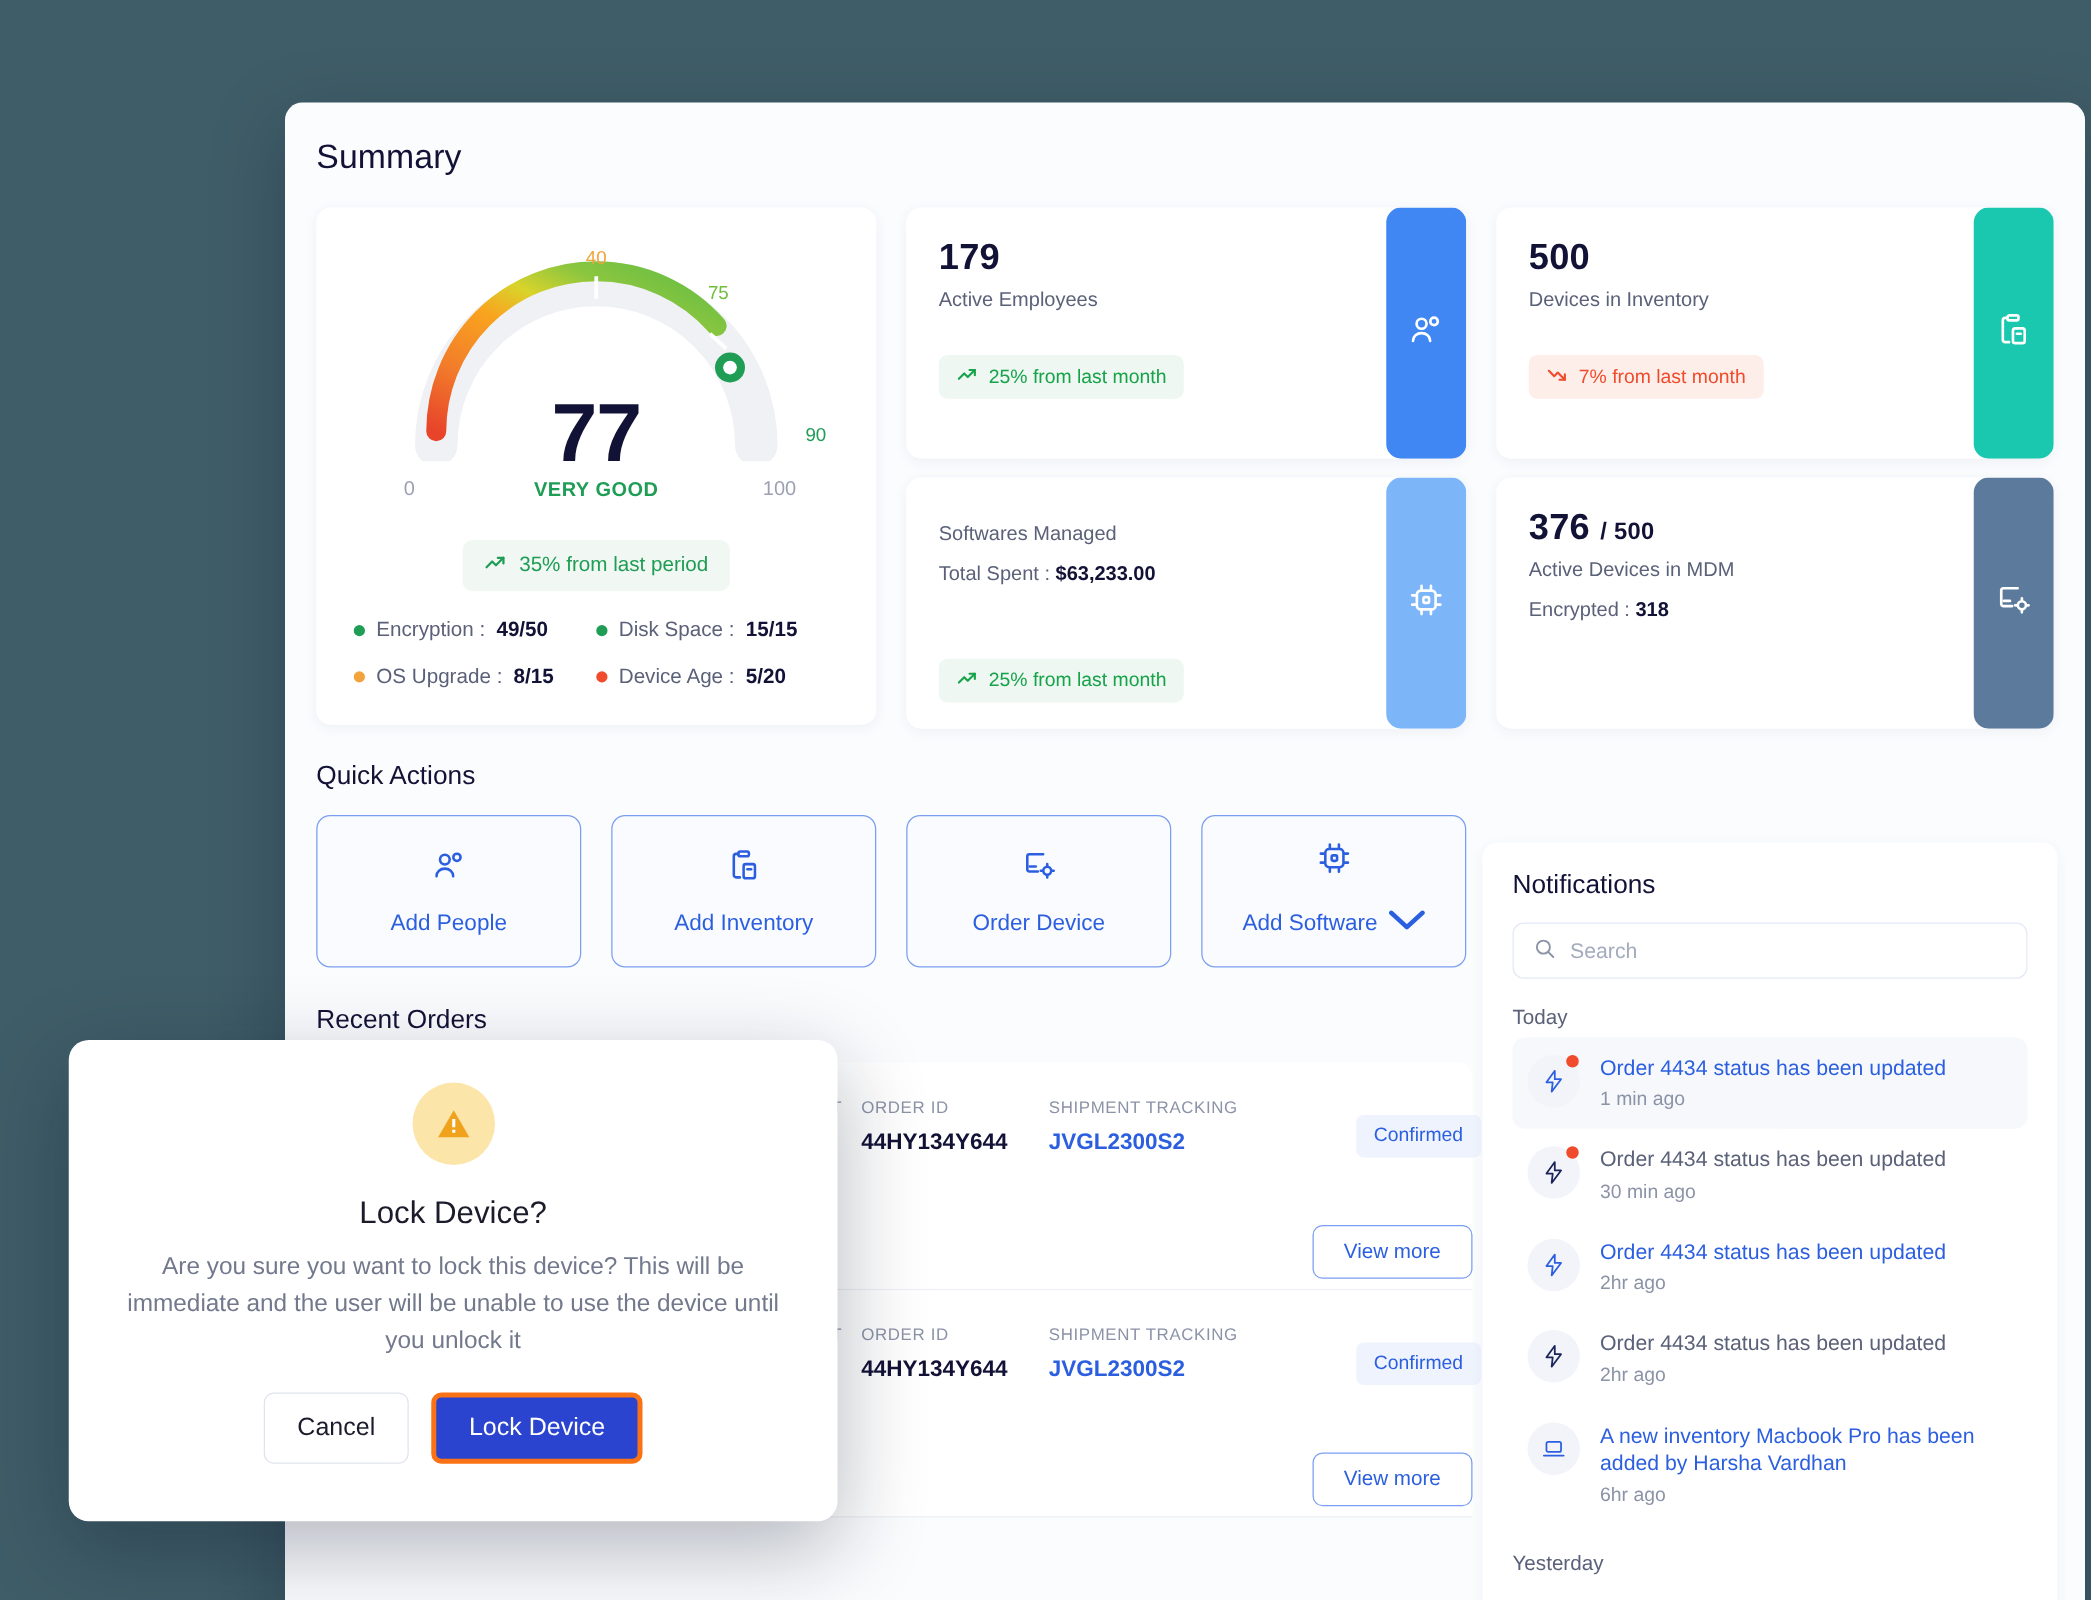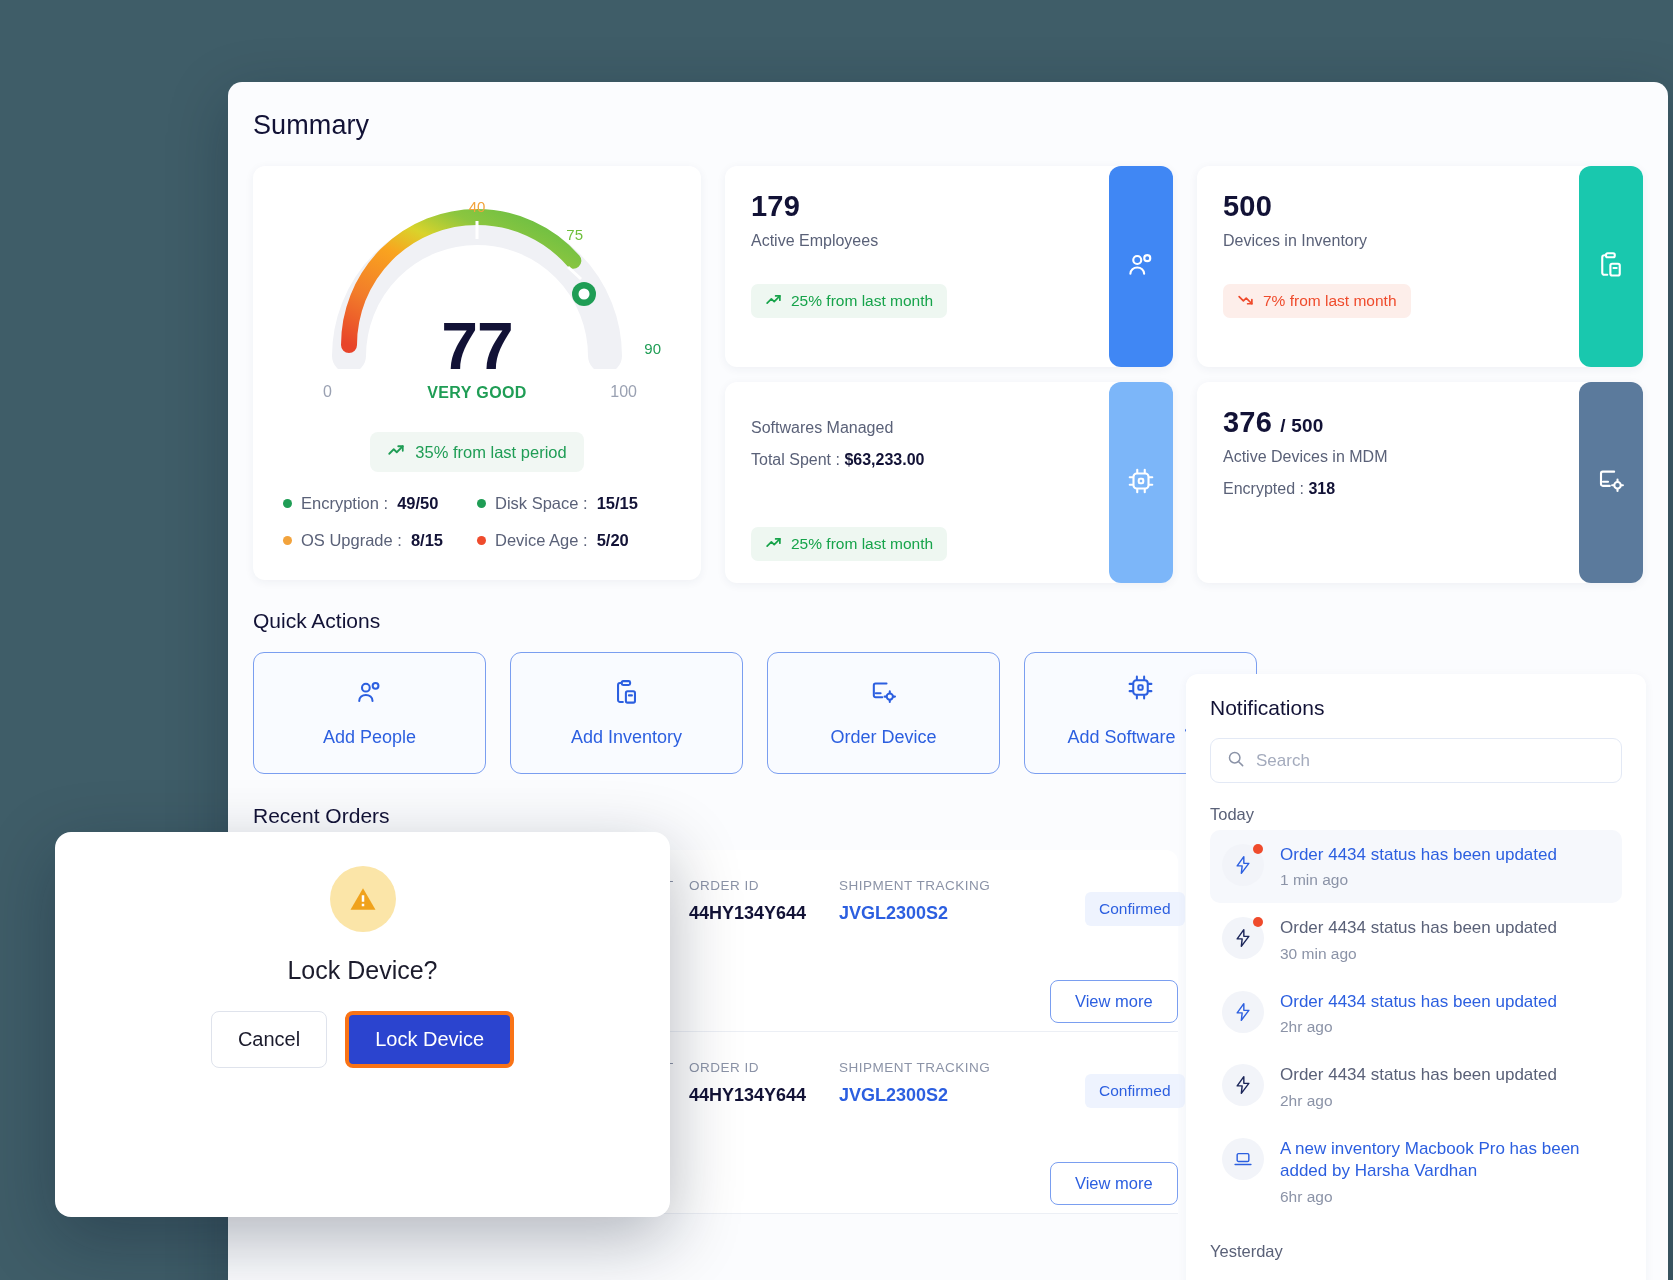--- a/index.html
+++ b/index.html
@@ -99,21 +99,21 @@
 
   .metrics { margin-top: 22px; display: grid; grid-template-columns: 1fr 1fr; row-gap: 18px; padding: 0 4px; }
   .metric { display: flex; align-items: center; gap: 9px; font-size: 16.5px; color: #5a6178; }
   .metric .dot { width: 9px; height: 9px; border-radius: 50%; flex: none; }
   .metric b { color: #121236; font-weight: bold; }
 
   
   .qa-title { position: absolute; left: 25px; top: 527px; font-size: 21px; color: #121236; }
   .qa-row { position: absolute; left: 25px; top: 570px; display: flex; gap: 24px; }
   .qa-btn {
-    width: 233px; height: 122px; border: 1.5px solid #7a9ef0;
+    width: 212px; height: 122px; border: 1.5px solid #7a9ef0;
     border-radius: 11px; background: #f9fbff;
     display: flex; flex-direction: column; align-items: center; justify-content: center;
     gap: 16px; cursor: pointer;
   }
   .qa-btn svg { width: 29px; height: 29px; }
   .qa-label { font-size: 18px; color: #2c5fe0; display: flex; align-items: center; gap: 9px; }
   .qa-label .chev { font-size: 13px; }
 
   
   .ro-title { position: absolute; left: 25px; top: 722px; font-size: 21px; color: #121236; }
@@ -575,17 +575,18 @@
 </div>
 
 <div class="modal">
   <div class="modal-ico">
     <svg viewBox="0 0 24 24" fill="#f0a21c">
         <path d="M12 3.4 22 20.6H2z"></path>
         <path d="M11 9h2v5.2h-2zM11 15.8h2v2h-2z" fill="#ffffff"></path>
       </svg>
   </div>
   <div class="modal-title">Lock Device?</div>
+  <div class="modal-body">Are you sure you want to lock this device? This will be immediate and the user will be unable to use the device until you unlock it</div>
   <div class="modal-actions">
     <button class="btn btn-cancel">Cancel</button>
     <button class="btn btn-primary">Lock Device</button>
   </div>
 </div>
 
 </body></html>

